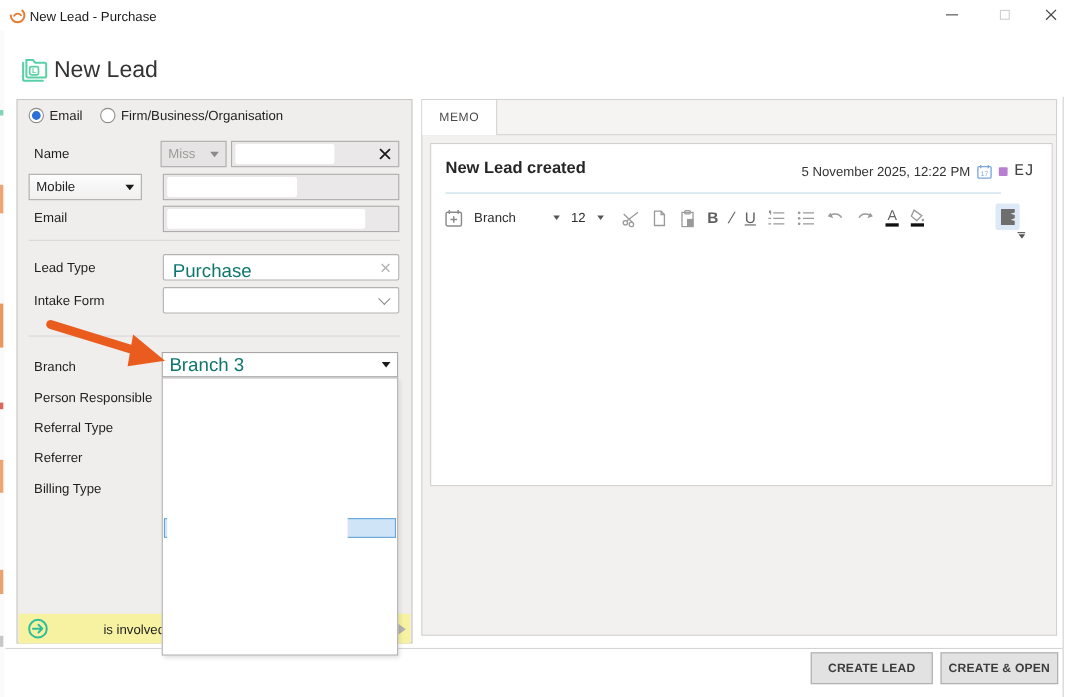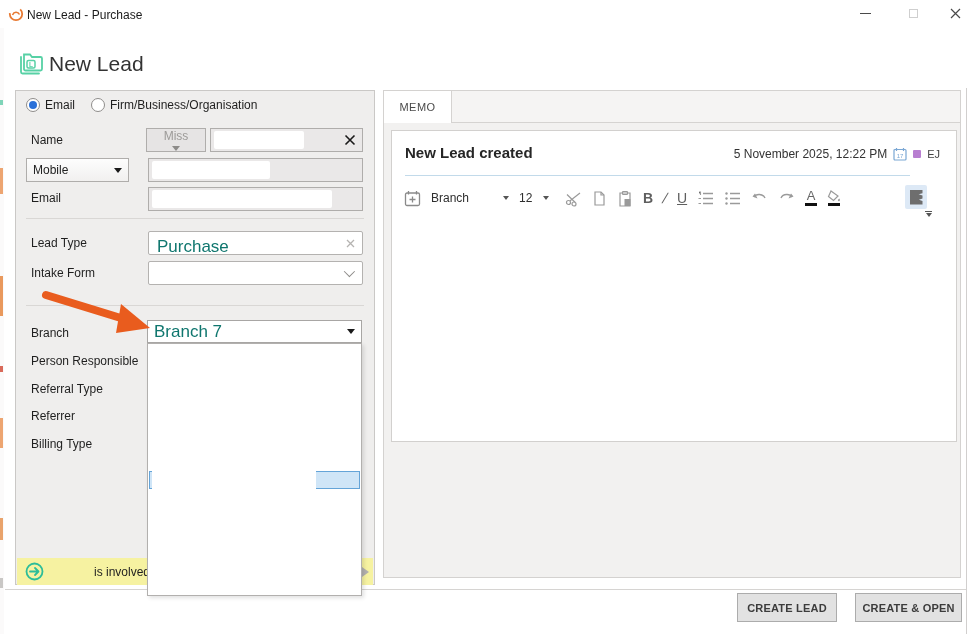--- a/index.html
+++ b/index.html
@@ -53,21 +53,21 @@
 
   
   .right-panel { position:absolute; left:383px; top:90px; width:578px; height:488px; background:#f2f1f0; border:1px solid #d4d2d0; }
   .tab-strip { position:absolute; left:0; right:0; top:0; height:32px; background:#f5f4f3; border-bottom:1px solid #d5d3d1;text-align:center; }
   .tab-active { position:absolute; left:0; top:0; width:68px; height:32px; background:#fff; border-right:1px solid #d5d3d1; display:flex; align-items:center; justify-content:center; font-size:11px; letter-spacing:0.5px; color:#4a4a4a; }
   .memo-card { position:absolute; left:7px; top:39px; width:566px; height:312px; background:#fff; border:1px solid #d2d0ce; }
   .memo-title { position:absolute; left:13px; top:13px; font-size:15px; font-weight:bold; color:#262626; }
   .memo-meta { position:absolute; right:16px; top:16px; display:flex; align-items:center; gap:6px; }
   .memo-date { font-size:12px; color:#333;text-align:center; }
   .author-sq { width:8px; height:8px; background:#b87fd1; border-radius:1px; }
-  .author-txt { font-size:11px; color:#444; }
+  .author-txt { font-size:15px; color:#444;font-family:Liberation Mono, monospace; }
   .memo-underline { position:absolute; left:13px; top:44px; width:505px; height:1px; background:#c2daea; }
   .toolbar { position:absolute; left:12px; top:52px; height:30px; display:flex; align-items:center; gap:10px; }
   .tb-ic { display:flex; align-items:center; justify-content:center; color:#9a9a9a; }
   .tb-txt { font-size:13px; color:#5f5f5f; }
   .tb-bold { font-weight:600; font-size:14px; }
   .tb-italic { font-style:italic; transform:skewX(-8deg); font-size:14px; }
   .tb-under { text-decoration:underline; font-size:14px; }
   .fontbox { display:flex; align-items:center; gap:6px; }
   .fontname { width:66px; font-size:12px; color:#2e2e2e; }
   .fontsize { width:18px; font-size:12px; color:#2e2e2e; }
@@ -75,21 +75,21 @@
   .colorbar { display:block; width:12px; height:3px; background:#111; margin-top:1px; }
   .clipped-ic { position:absolute; left:513px; top:54px; width:22px; height:24px; background:#dde9f6; border-radius:2px; display:flex; align-items:center; justify-content:center; }
   .clipped-ic .blk { width:13px; height:15px; background:#6e6e6e; clip-path:polygon(0 0,100% 0,100% 25%,70% 32%,100% 40%,100% 60%,72% 68%,100% 76%,100% 100%,0 100%); }
   .overflow-btn { position:absolute; left:532px; top:80px; width:9px; display:flex; flex-direction:column; align-items:center; gap:1px; }
   .overflow-btn .bar { width:7px; height:1px; background:#555; }
 
   
   .footer-rule { position:absolute; left:5px; top:589px; width:961px; height:1px; background:#d6d4d2; }
   .v-rule { position:absolute; left:966px; top:88px; width:1px; height:546px; background:#d1cfce; }
   .btn { position:absolute; top:593px; height:29px; background:#e2e2e2; border:1px solid #acacac; font-size:11px; font-weight:600; color:#3c3c3c; display:flex; align-items:center; justify-content:center; letter-spacing:0.2px; font-family:"Liberation Sans",sans-serif; }
-  .btn-create { left:737px; width:100px; }
+  .btn-create { left:737px; width:111px; }
   .btn-open { left:855px; width:107px; }
 </style>
 </head>
 <body>
 
 <div class="edge-strip">
   <span style="top:10px;height:8px;background:#e8a06a;"></span>
   <span style="top:100px;height:5px;background:#7fd4b8;"></span>
   <span style="top:168px;height:26px;background:#eda571;"></span>
   <span style="top:276px;height:40px;background:#e9995d;"></span>
@@ -135,21 +135,21 @@
         </span>
       <span>Email</span>
     </span>
     <span class="radio-opt">
       <span class="radio"></span>
       <span>Firm/Business/Organisation</span>
     </span>
   </div>
 
   <div class="flabel" style="top:42px;">Name</div>
-  <div class="combo" style="left:130px;top:37px;width:60px;background:#e6e4e4;color:#9c9a98;flex-direction:column;">
+  <div class="combo" style="left:130px;top:37px;width:60px;background:#e6e4e4;color:#9c9a98;">
     <span>Miss</span>
     <span class="spacer"></span>
       <span class="caret-down gray"></span>
   </div>
   <div class="field" style="left:194px;top:37px;width:153px;">
     <span class="redact" style="left:3px;width:90px;"></span>
     <svg class="abs" style="right:6px;top:5px;" width="12" height="12" viewBox="0 0 12 12">
       <path d="M1.5 1.5 L10.5 10.5 M10.5 1.5 L1.5 10.5" stroke="#1a1a1a" stroke-width="1.6"></path>
     </svg>
   </div>
@@ -196,21 +196,21 @@
     <svg class="abs" style="left:8px;top:4px;" width="19" height="19" viewBox="0 0 19 19">
       <circle cx="9.5" cy="9.5" r="8" fill="none" stroke="#2cbd99" stroke-width="1.8"></circle>
       <path d="M5 9.5 H13 M10 6 L13.5 9.5 L10 13" fill="none" stroke="#2cbd99" stroke-width="1.8" stroke-linecap="round" stroke-linejoin="round"></path>
     </svg>
     <span class="involved-text">is involved</span>
     <span class="play-east"></span>
   </div>
 </div>
 
 <div class="combo" style="left:147px;top:320px;width:215px;height:23px;background:#fff;z-index:21;border-color:#a8a6a4;">
-  <span class="ftext">Branch 7</span>
+  <span class="ftext">Branch 3</span>
   <span class="spacer"></span>
     <span class="caret-down"></span>
 </div>
 
 <div class="dropdown">
   <div class="dd-selected"></div>
   <div class="dd-redact"></div>
 </div>
 
 <svg class="anno-arrow" width="125" height="58" viewBox="0 0 125 58">

